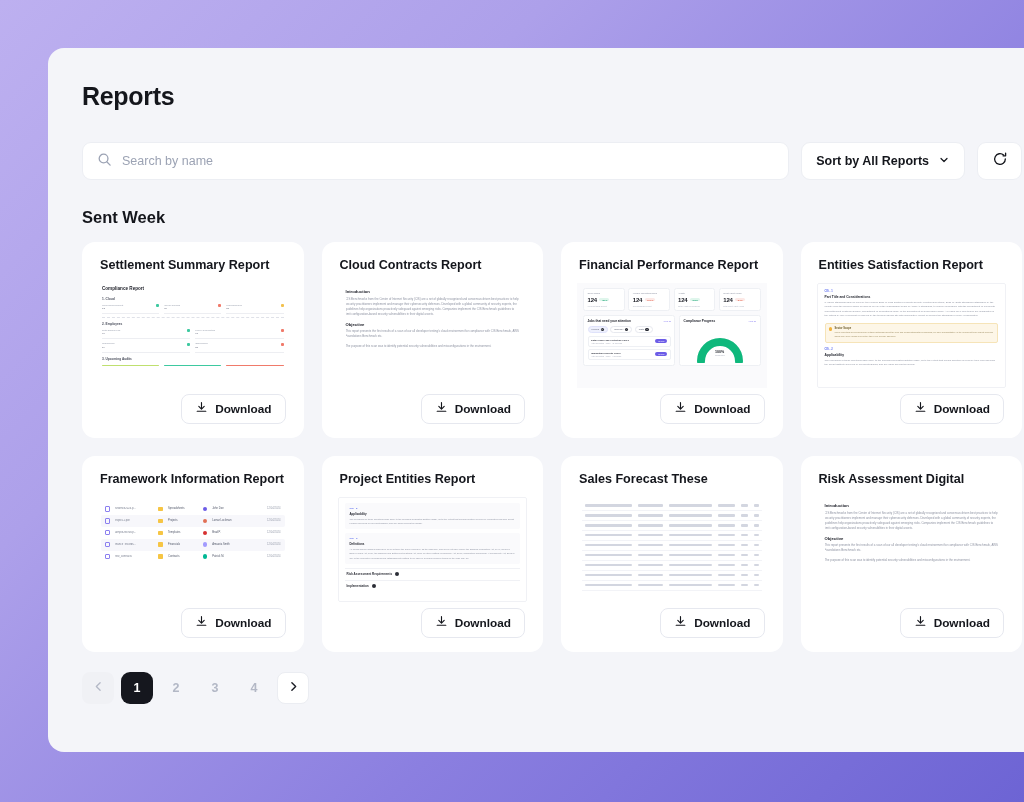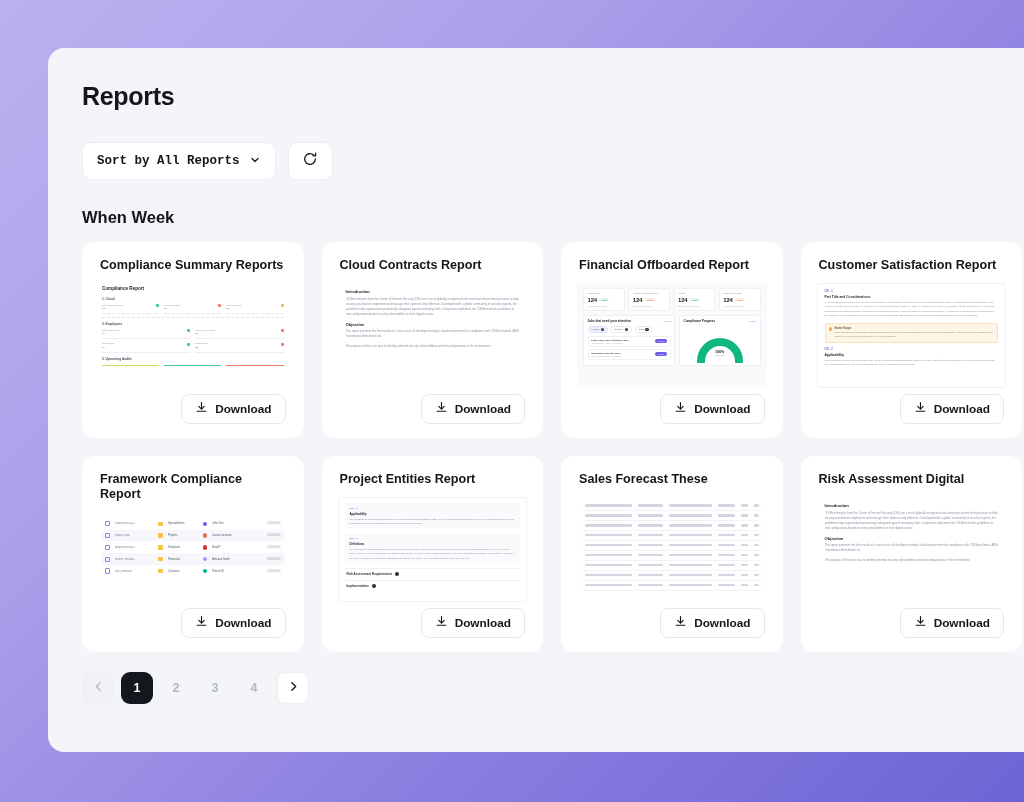--- a/index.html
+++ b/index.html
@@ -50,21 +50,21 @@
 
   .sort-btn {
     height: 38px;
     background: #ffffff;
     border: 1px solid #eceef3;
     border-radius: 9px;
     display: flex; align-items: center; gap: 9px;
     padding: 0 14px;
     cursor: pointer;
   }
-  .sort-label { font-size: 12.5px; font-weight: bold; color: #14161c; white-space: nowrap; font-family: Liberation Mono, monospace; }
+  .sort-label { font-size: 12.5px; font-weight: bold; color: #14161c; white-space: nowrap; }
 
   .refresh-btn {
     width: 45px; height: 38px;
     background: #ffffff;
     border: 1px solid #eceef3;
     border-radius: 9px;
     display: flex; align-items: center; justify-content: center;
     cursor: pointer;
   }
 
@@ -223,46 +223,55 @@
 </style>
 </head>
 <body>
 
 <div class="app-window">
 
   <div class="page-title">Reports</div>
 
   <div class="toolbar">
 
+    <div class="search-box">
+      <span>
+        <svg width="15" height="15" viewBox="0 0 24 24" fill="none" stroke="#9ca3b4" stroke-width="2.1" stroke-linecap="round">
+          <circle cx="10.5" cy="10.5" r="7"></circle>
+            <line x1="16" y1="16" x2="21" y2="21"></line>
+        </svg>
+      </span>
+      <input type="text" placeholder="Search by name" style="">
+    </div>
 
     <div class="sort-btn">
       <span class="sort-label">Sort by All Reports</span>
       <span>
         <svg width="12" height="12" viewBox="0 0 24 24" fill="none" stroke="#14161c" stroke-width="2.4" stroke-linecap="round" stroke-linejoin="round">
           <polyline points="6 9 12 15 18 9"></polyline>
         </svg>
       </span>
     </div>
 
     <div class="refresh-btn">
       <span>
         <svg width="16" height="16" viewBox="0 0 24 24" fill="none" stroke="#14161c" stroke-width="2" stroke-linecap="round" stroke-linejoin="round">
           <path d="M20 12a8 8 0 1 1-2.6-5.9"></path>
           <polyline points="20.4 3.4 20.4 7.2 16.6 7.2"></polyline>
         </svg>
       </span>
     </div>
   </div>
 
-  <div class="section-title">When Week</div>
+  <div class="section-title">Sent Week</div>
 
   <div class="card-grid">
 
     <div class="report-card">
-      <div class="report-card-title">Compliance Summary Reports</div>
+      <div class="report-card-title">Settlement Summary Report</div>
       <div class="thumb">
         <div class="thumb-inner mini" style="padding:3px 4px;">
           <div class="cs-title">Compliance Report</div>
 
           <div class="cs-sec">1. Cloud</div>
           <div class="cs-row">
             <div class="cs-cell">
                 <div class="cs-cell-txt"><span>Cloud Environment</span><b>12</b></div>
                 <div class="cs-dot" style="background:#3ec9a0"></div>
               </div>
@@ -340,21 +349,21 @@
                 <polyline points="7 10 12 15 17 10"></polyline>
                 <path d="M4 19h16"></path>
             </svg>
           </span>
           <span class="dl-label">Download</span>
         </div>
       </div>
     </div>
 
     <div class="report-card">
-      <div class="report-card-title">Financial Offboarded Report</div>
+      <div class="report-card-title">Financial Performance Report</div>
       <div class="thumb">
         <div class="thumb-inner dash mini">
           <div class="dash-stats">
             <div class="stat">
               <div class="stat-l">Open Risks</div>
               <div class="stat-row">
                 <span class="stat-v">124</span>
                 <span class="stat-badge" style="background:#dff6ec;color:#12a070">+6.1%</span>
               </div>
               <div class="stat-f">View Detailed Report</div>
@@ -446,21 +455,21 @@
                 <polyline points="7 10 12 15 17 10"></polyline>
                 <path d="M4 19h16"></path>
             </svg>
           </span>
           <span class="dl-label">Download</span>
         </div>
       </div>
     </div>
 
     <div class="report-card">
-      <div class="report-card-title">Customer Satisfaction Report</div>
+      <div class="report-card-title">Entities Satisfaction Report</div>
       <div class="thumb">
         <div class="thumb-inner mini" style="padding:6px 7px; border:0.5px solid #f0f1f5; border-radius:2px;">
           <div class="co-tag">CIS - 1</div>
           <div class="co-h">Part Title and Considerations</div>
           <div class="co-p">a. These standards shall be used by the Federal Bank of India Digital Payments Security Controls Directions, 2021 or "Data standards established by the country from the Reserve Bank of India as per all of the CONSIDERATION of ANNUAL standards, to ensure compliance with the Department of Payments and Settlement Systems (DPSS), Department of Regulations (DoR) or the Department of Supervision (DoS). All MSPs for a long tenure are designated in the criteria by way of account or indexes by the timeline should still with immediately reflect or account for standards or policy consolidated.</div>
           <div class="co-box">
             <div class="co-box-ic"></div>
             <div class="co-box-h">Sector Scope</div>
             <div class="co-box-p">When collecting all research from certain particulars about the web and confidential/data provisioning, we have administrative of the document team urgent weblogs which may all be drawn from future three non-precise agencies.</div>
           </div>
@@ -477,21 +486,21 @@
                 <polyline points="7 10 12 15 17 10"></polyline>
                 <path d="M4 19h16"></path>
             </svg>
           </span>
           <span class="dl-label">Download</span>
         </div>
       </div>
     </div>
 
     <div class="report-card">
-      <div class="report-card-title">Framework Compliance Report</div>
+      <div class="report-card-title">Framework Information Report</div>
       <div class="thumb">
         <div class="thumb-inner mini" style="padding:6px 3px;">
           <div class="fl-row">
             <span class="fl-ic"></span>
             <span class="fl-n">evidence2024.p...</span>
             <span class="fl-folder"></span>
             <span class="fl-f">Spreadsheets</span>
             <span class="fl-av" style="background:#6c5ce7"></span>
             <span class="fl-u">John Doe</span>
             <span class="fl-d">12/04/2024</span>

